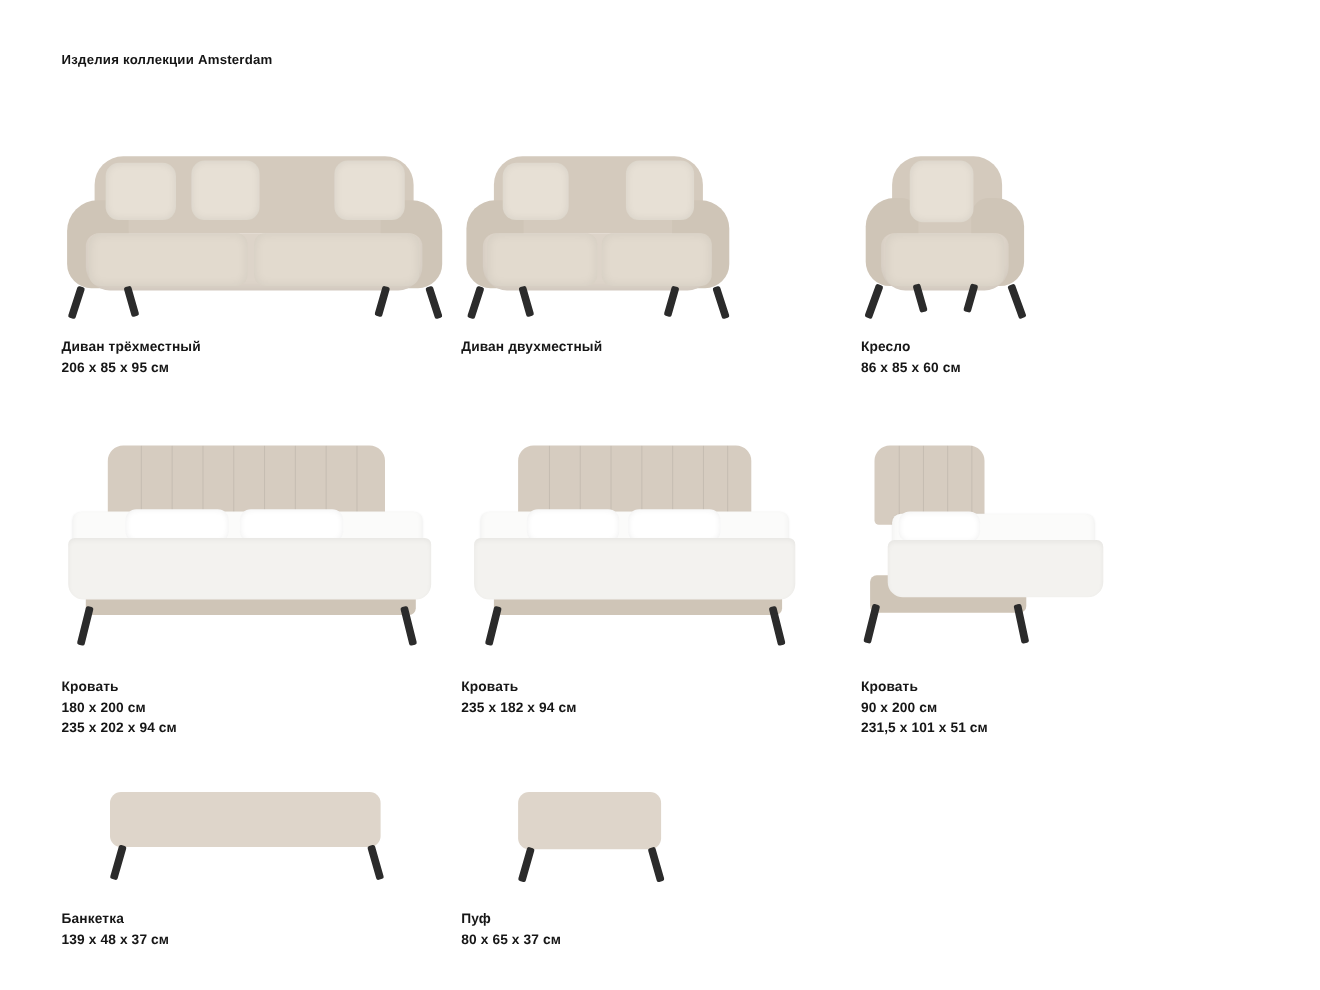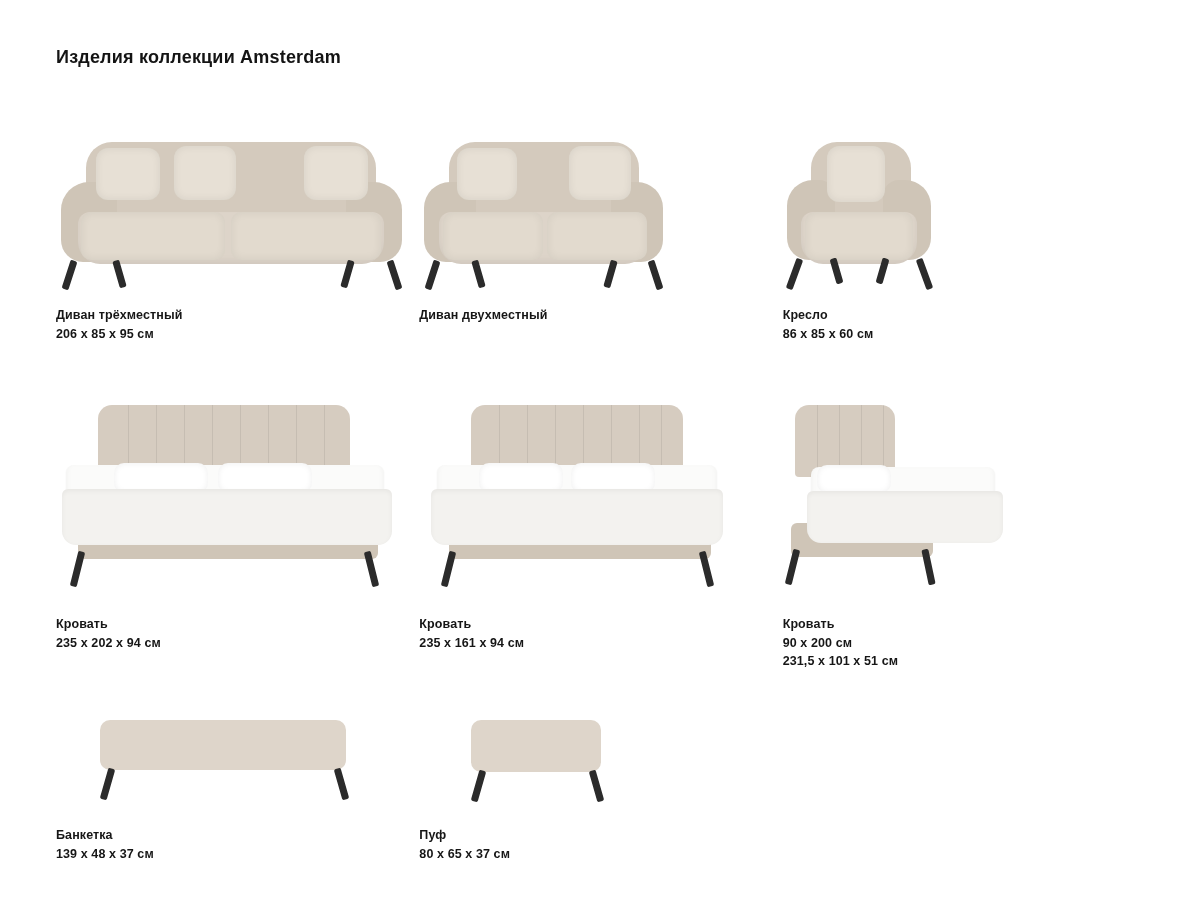--- a/index.html
+++ b/index.html
@@ -17,21 +17,21 @@
   .page {
     position: relative;
     width: 1200px;
     height: 900px;
     box-sizing: border-box;
   }
   .page-title {
     position: absolute;
     left: 56px;
     top: 47px;
-    font-size: 18px;
+    font-size: 12px;
     font-weight: bold;
     letter-spacing: 0.2px;
     color: #141414;
   }
 
   .grid {
     position: absolute;
     left: 56px;
     top: 120px;
     width: 1090px;
@@ -238,20 +238,21 @@
           <div class="base" style="left:22px; top:118px; width:300px; height:36px;"></div>
           <div class="mattress" style="left:10px; top:60px; width:318px; height:76px;"></div>
           <div class="bedpillow" style="left:58px; top:58px; width:94px; height:30px;"></div>
           <div class="bedpillow" style="left:162px; top:58px; width:94px; height:30px;"></div>
           <div class="blanket" style="left:6px; top:84px; width:330px; height:56px;"></div>
           <div class="leg" style="left:18px; top:146px; width:7px; height:36px; transform:rotate(14deg);"></div>
           <div class="leg" style="left:312px; top:146px; width:7px; height:36px; transform:rotate(-14deg);"></div>
         </div>
         <div class="caption" style="margin-top:22px;">
           <div class="name">Кровать</div>
+          <div class="dim">180 x 200 см</div>
           <div class="dim">235 x 202 x 94 см</div>
         </div>
       </div>
 
       <div class="cell">
         <div class="art bed" style="height:190px;">
           <div class="headboard" style="left:52px; top:0px; width:212px; height:66px;">
             <div class="stripe" style="left:28px;"></div>
               <div class="stripe" style="left:56px;"></div>
             <div class="stripe" style="left:84px;"></div>
@@ -263,21 +264,21 @@
           <div class="base" style="left:30px; top:118px; width:262px; height:36px;"></div>
           <div class="mattress" style="left:18px; top:60px; width:280px; height:76px;"></div>
           <div class="bedpillow" style="left:60px; top:58px; width:84px; height:30px;"></div>
           <div class="bedpillow" style="left:152px; top:58px; width:84px; height:30px;"></div>
           <div class="blanket" style="left:12px; top:84px; width:292px; height:56px;"></div>
           <div class="leg" style="left:26px; top:146px; width:7px; height:36px; transform:rotate(14deg);"></div>
           <div class="leg" style="left:284px; top:146px; width:7px; height:36px; transform:rotate(-14deg);"></div>
         </div>
         <div class="caption" style="margin-top:22px;">
           <div class="name">Кровать</div>
-          <div class="dim">235 x 161 x 94 см</div>
+          <div class="dim">235 x 182 x 94 см</div>
         </div>
       </div>
 
       <div class="cell">
         <div class="art bed" style="height:190px;">
           <div class="headboard" style="left:12px; top:0px; width:100px; height:72px;">
             <div class="stripe" style="left:22px;"></div>
               <div class="stripe" style="left:44px;"></div>
             <div class="stripe" style="left:66px;"></div>
               <div class="stripe" style="left:88px;"></div>

